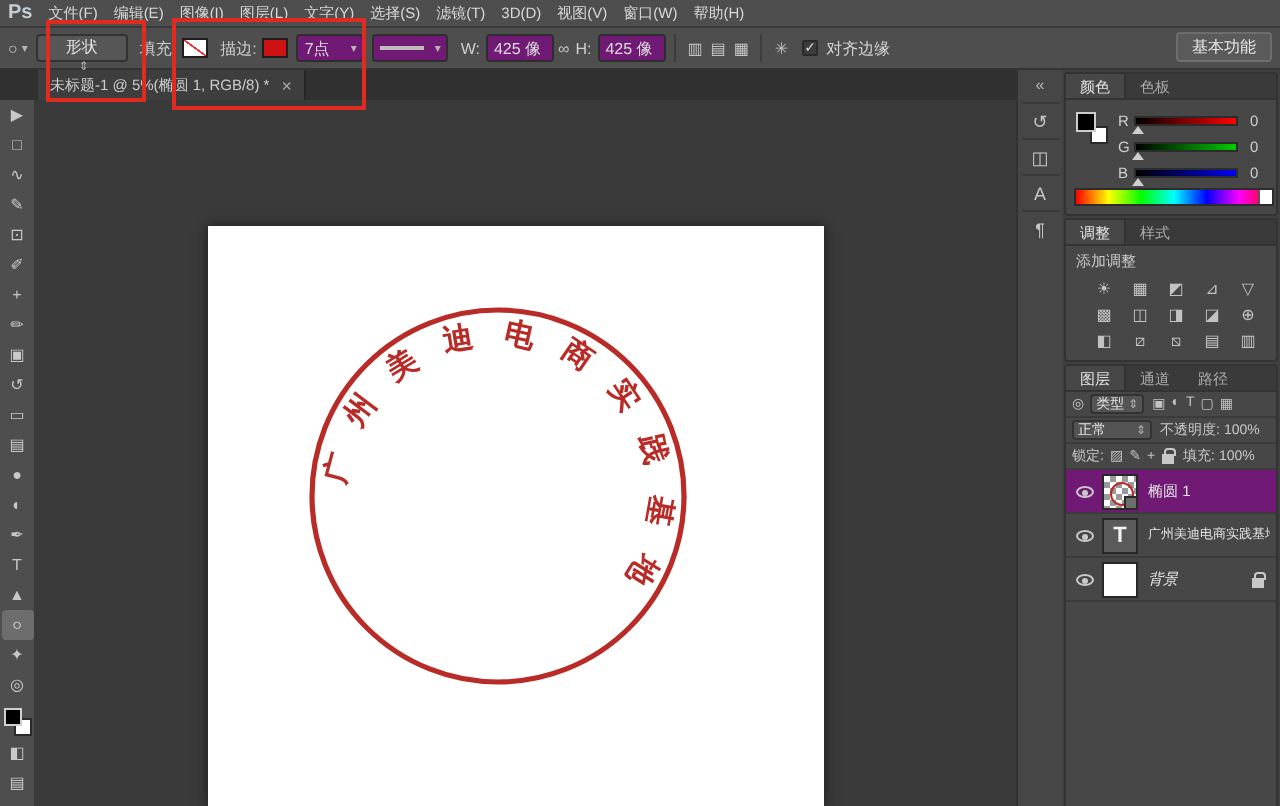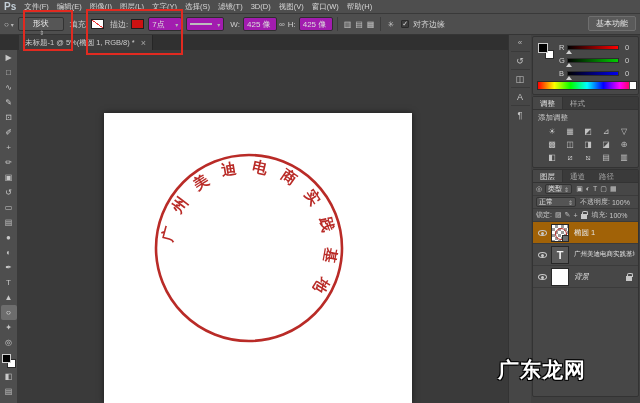--- a/index.html
+++ b/index.html
@@ -16,21 +16,21 @@
   .menu-items { display:flex; gap:8px; font-size:7.5px; color:#d8d8d8; white-space:nowrap; }
   .menu-item { cursor:default; }
   
   .optionsbar { position:absolute; left:0; top:14px; width:640px; height:21px;
     background:#4e4e4e; border-bottom:1px solid #353535; display:flex; align-items:center; font-size:8px; }
   .opt-sep { width:1px; height:14px; background:#3c3c3c; margin:0 4px; }
   .preset { display:flex; align-items:center; margin-left:4px; color:#cfcfcf; font-size:8px; }
   .dd-arrow { font-size:6px; color:#b5b5b5; margin-left:2px; }
   .select-well { display:flex; align-items:center; justify-content:space-between;
     background:#565656; border:1px solid #333; border-radius:2px; height:14px; padding:0 3px; color:#e2e2e2;flex-direction:column; }
-  .well { display:flex; align-items:center; background:#a21caf; border:1px solid #2e2e2e;
+  .well { display:flex; align-items:center; background:#701a75; border:1px solid #2e2e2e;
     border-radius:2px; height:14px; padding:0 3px; color:#dcdcdc; }
   .lbl { margin:0 3px 0 6px; color:#cfcfcf; }
   .swatch-fill { width:13px; height:10px; background:
       linear-gradient(to top right, #fff 46%, #e33 47%, #e33 53%, #fff 54%); border:1px solid #1e1e1e; }
   .swatch-stroke { width:13px; height:10px; background:#cc1212; border:1px solid #1e1e1e; }
   .stroke-style-line { width:22px; height:2px; background:#bdbdbd; margin-right:3px; }
   .opt-icon { font-size:8px; color:#c3c3c3; margin:0 2px; }
   .checkbox { width:8px; height:8px; background:#3c3c3c; border:1px solid #2a2a2a; border-radius:1px;
     display:flex; align-items:center; justify-content:center; font-size:7px; color:#ddd; margin:0 2px 0 5px; }
   .workspace-btn { position:absolute; right:4px; top:2px; height:15px; padding:0 7px;
@@ -90,21 +90,21 @@
   .adj-icon { width:18px; height:13px; display:flex; align-items:center; justify-content:center;
     font-size:8px; color:#c2c2c2; }
   
   .lp-row { display:flex; align-items:center; height:13px; border-bottom:1px solid #3b3b3b;
     font-size:7px; color:#c9c9c9; padding:0 3px; }
   .filter-icons { display:flex; gap:3px; margin-left:4px; font-size:7px; color:#c2c2c2; }
   .mini-select { display:flex; align-items:center; background:#545454; border:1px solid #333;
     border-radius:2px; height:10px; padding:0 2px; color:#e0e0e0; }
   .lock-icons { display:flex; gap:3px; align-items:center; margin:0 3px; font-size:7px; color:#c2c2c2; }
   .layer-row { display:flex; align-items:center; height:22px; border-bottom:1px solid #3b3b3b; padding:0 3px; font-size:7.5px; }
-  .layer-row.selected { background:#a16207; }
+  .layer-row.selected { background:#701a75; }
   .eye { width:9px; height:6px; border:1px solid #c9c9c9; border-radius:50%; position:relative; flex:none; margin:0 4px 0 2px; }
   .eye::after { content:""; position:absolute; width:3px; height:3px; background:#c9c9c9; border-radius:50%; top:1px; left:2px; }
   .thumb-box { width:18px; height:18px; border:1px solid #282828; flex:none; margin-right:5px; position:relative; }
   .thumb-checker { background:
     linear-gradient(45deg,#9a9a9a 25%,transparent 25%,transparent 75%,#9a9a9a 75%),
     linear-gradient(45deg,#9a9a9a 25%,#fff 25%,#fff 75%,#9a9a9a 75%);
     background-size:6px 6px; background-position:0 0,3px 3px; }
   .thumb-checker::before { content:""; position:absolute; left:3px; top:3px; width:10px; height:10px;
     border:1.5px solid #b92b27; border-radius:50%; }
   .thumb-badge { position:absolute; right:-1px; bottom:-1px; width:7px; height:7px; background:#6e6e6e; border:1px solid #2a2a2a; }
@@ -292,20 +292,24 @@
         <div class="dock-icon">↺</div>
         <div class="dock-icon">◫</div>
         <div class="dock-icon">A</div>
         <div class="dock-icon">¶</div>
       </div>
   </div>
 
   <div class="panels">
 
     <div class="pgroup">
+      <div class="ptabs">
+        <span class="ptab active">颜色</span>
+        <span class="ptab">色板</span>
+      </div>
       <div class="color-content">
         <div class="cp-fgbg">
           <span class="cp-bg"></span>
           <span class="cp-fg"></span>
         </div>
         <div class="slider-row" style="top:6px;">
           <span class="slider-label">R</span>
           <span class="track r">
               <span class="thumb"></span>
             </span>
@@ -414,15 +418,14 @@
         <span class="layer-name bgname">背景</span>
         <span class="lockicon layer-lock"></span>
       </div>
       <div style="height:108px;"></div>
     </div>
   </div>
 
   <div class="annot annot1"></div>
   <div class="annot annot2"></div>
 
-  <div class="wm-title">广东龙网</div>
 
 </div>
 
 </body></html>

